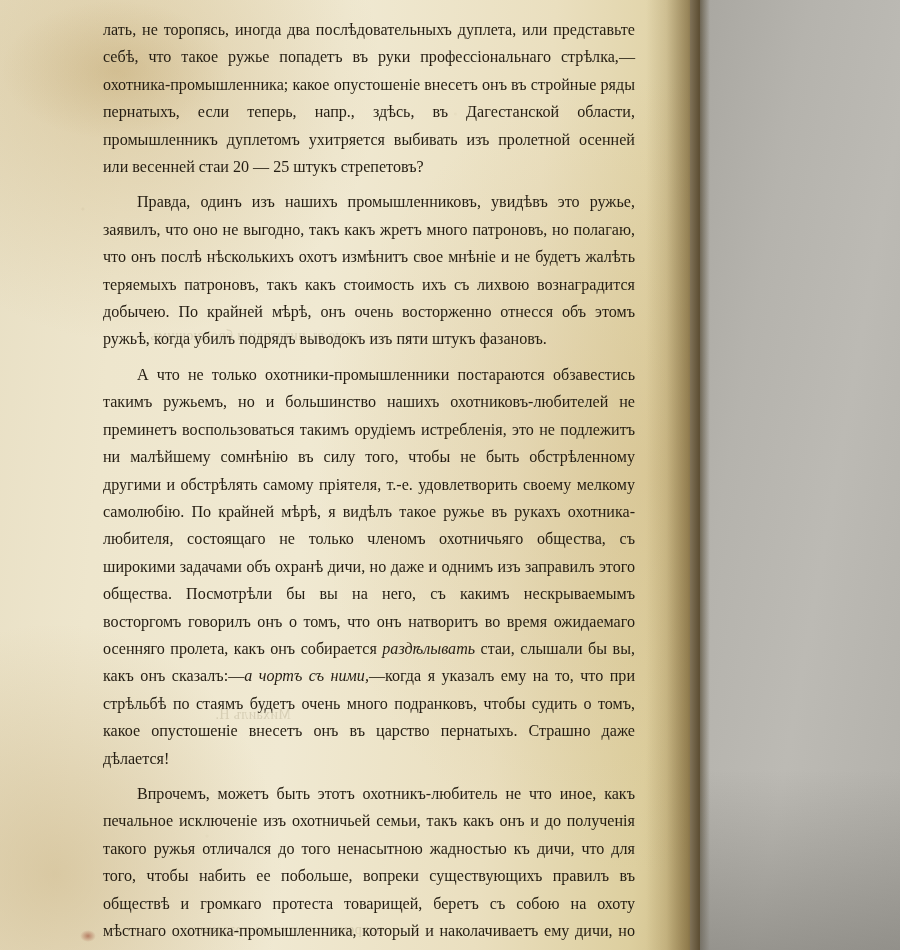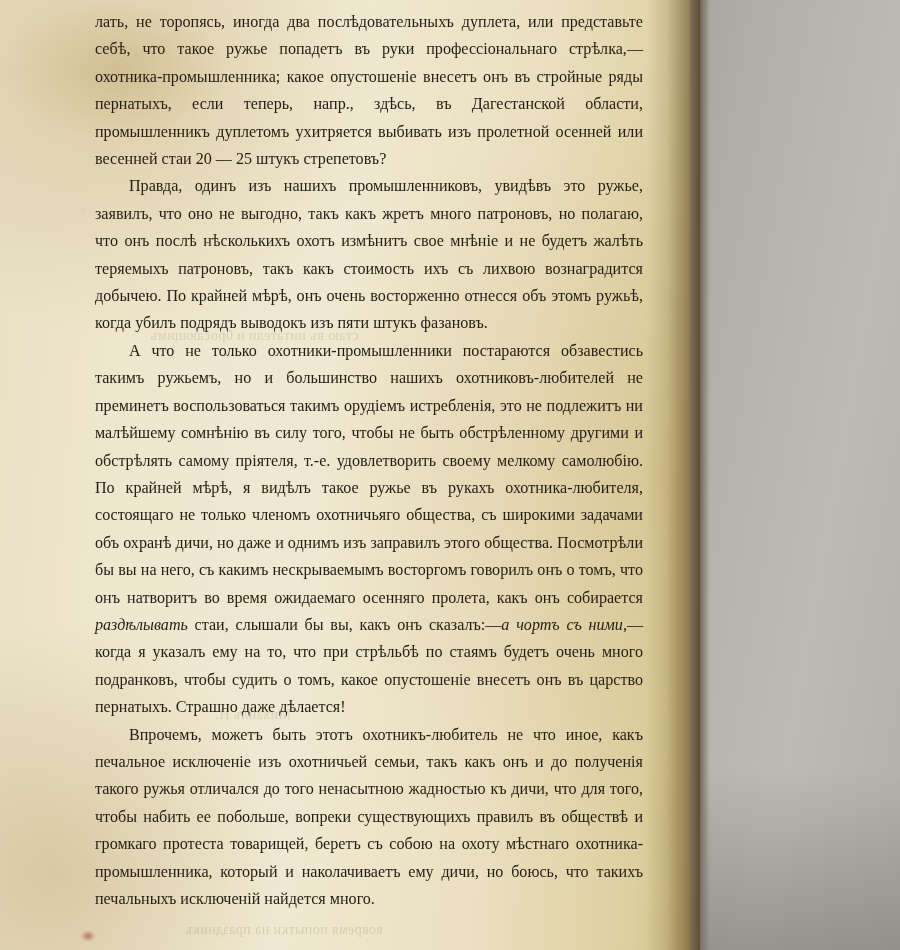--- a/index.html
+++ b/index.html
@@ -90,21 +90,21 @@
     left: 95px;
     top: 8px;
     width: 548px;
     color: #241d12;
     font-size: 16.1px;
     line-height: 27.4px;
     text-align: justify;
     text-justify: inter-word;
   }
   .para {
-    margin: 0;
+    margin: 8px;
     text-indent: 34px;
     text-align: justify;
     -webkit-hyphens: none;
     hyphens: none;
   }
   .para.first { text-indent: 0; }
   .para i, .para em { }
 
   
   .ghost {

